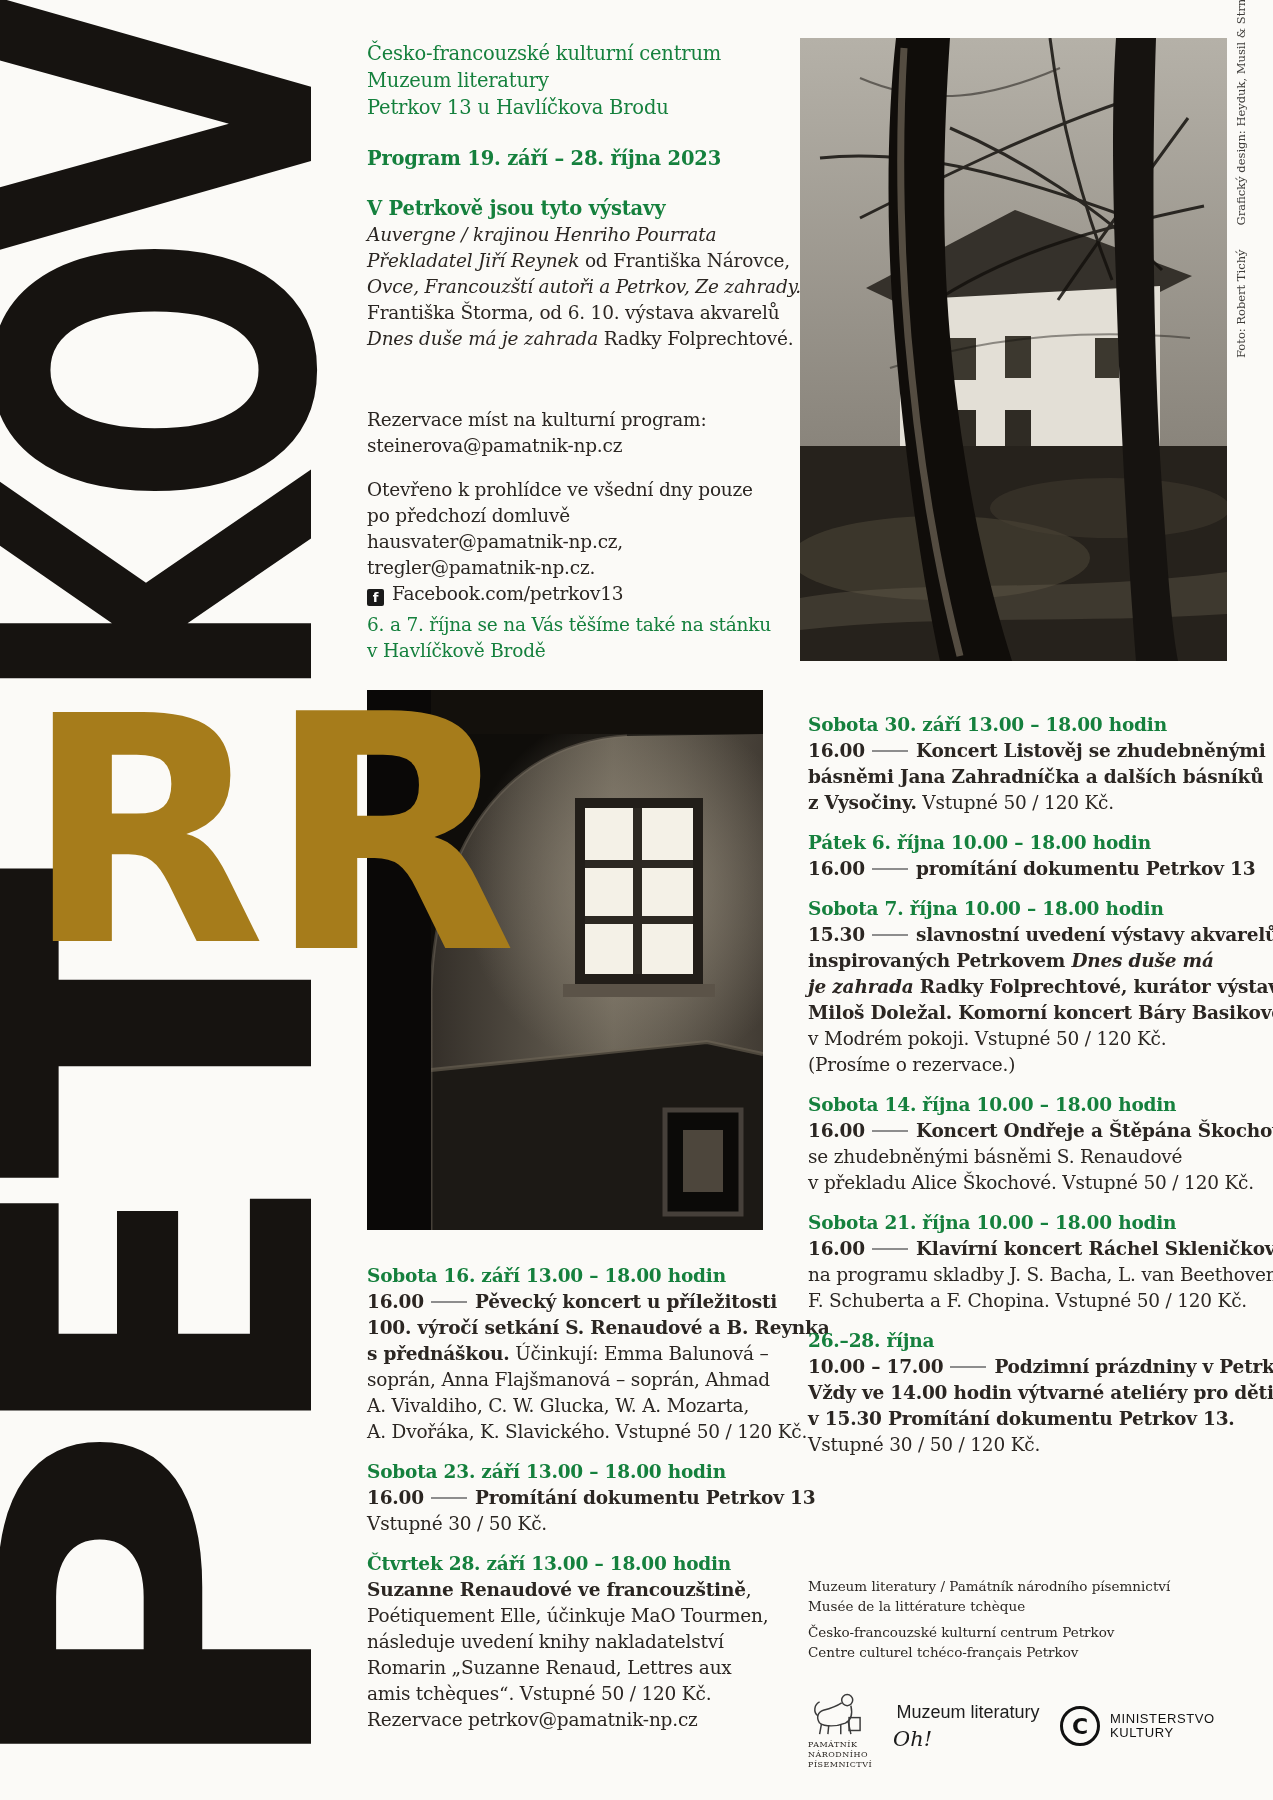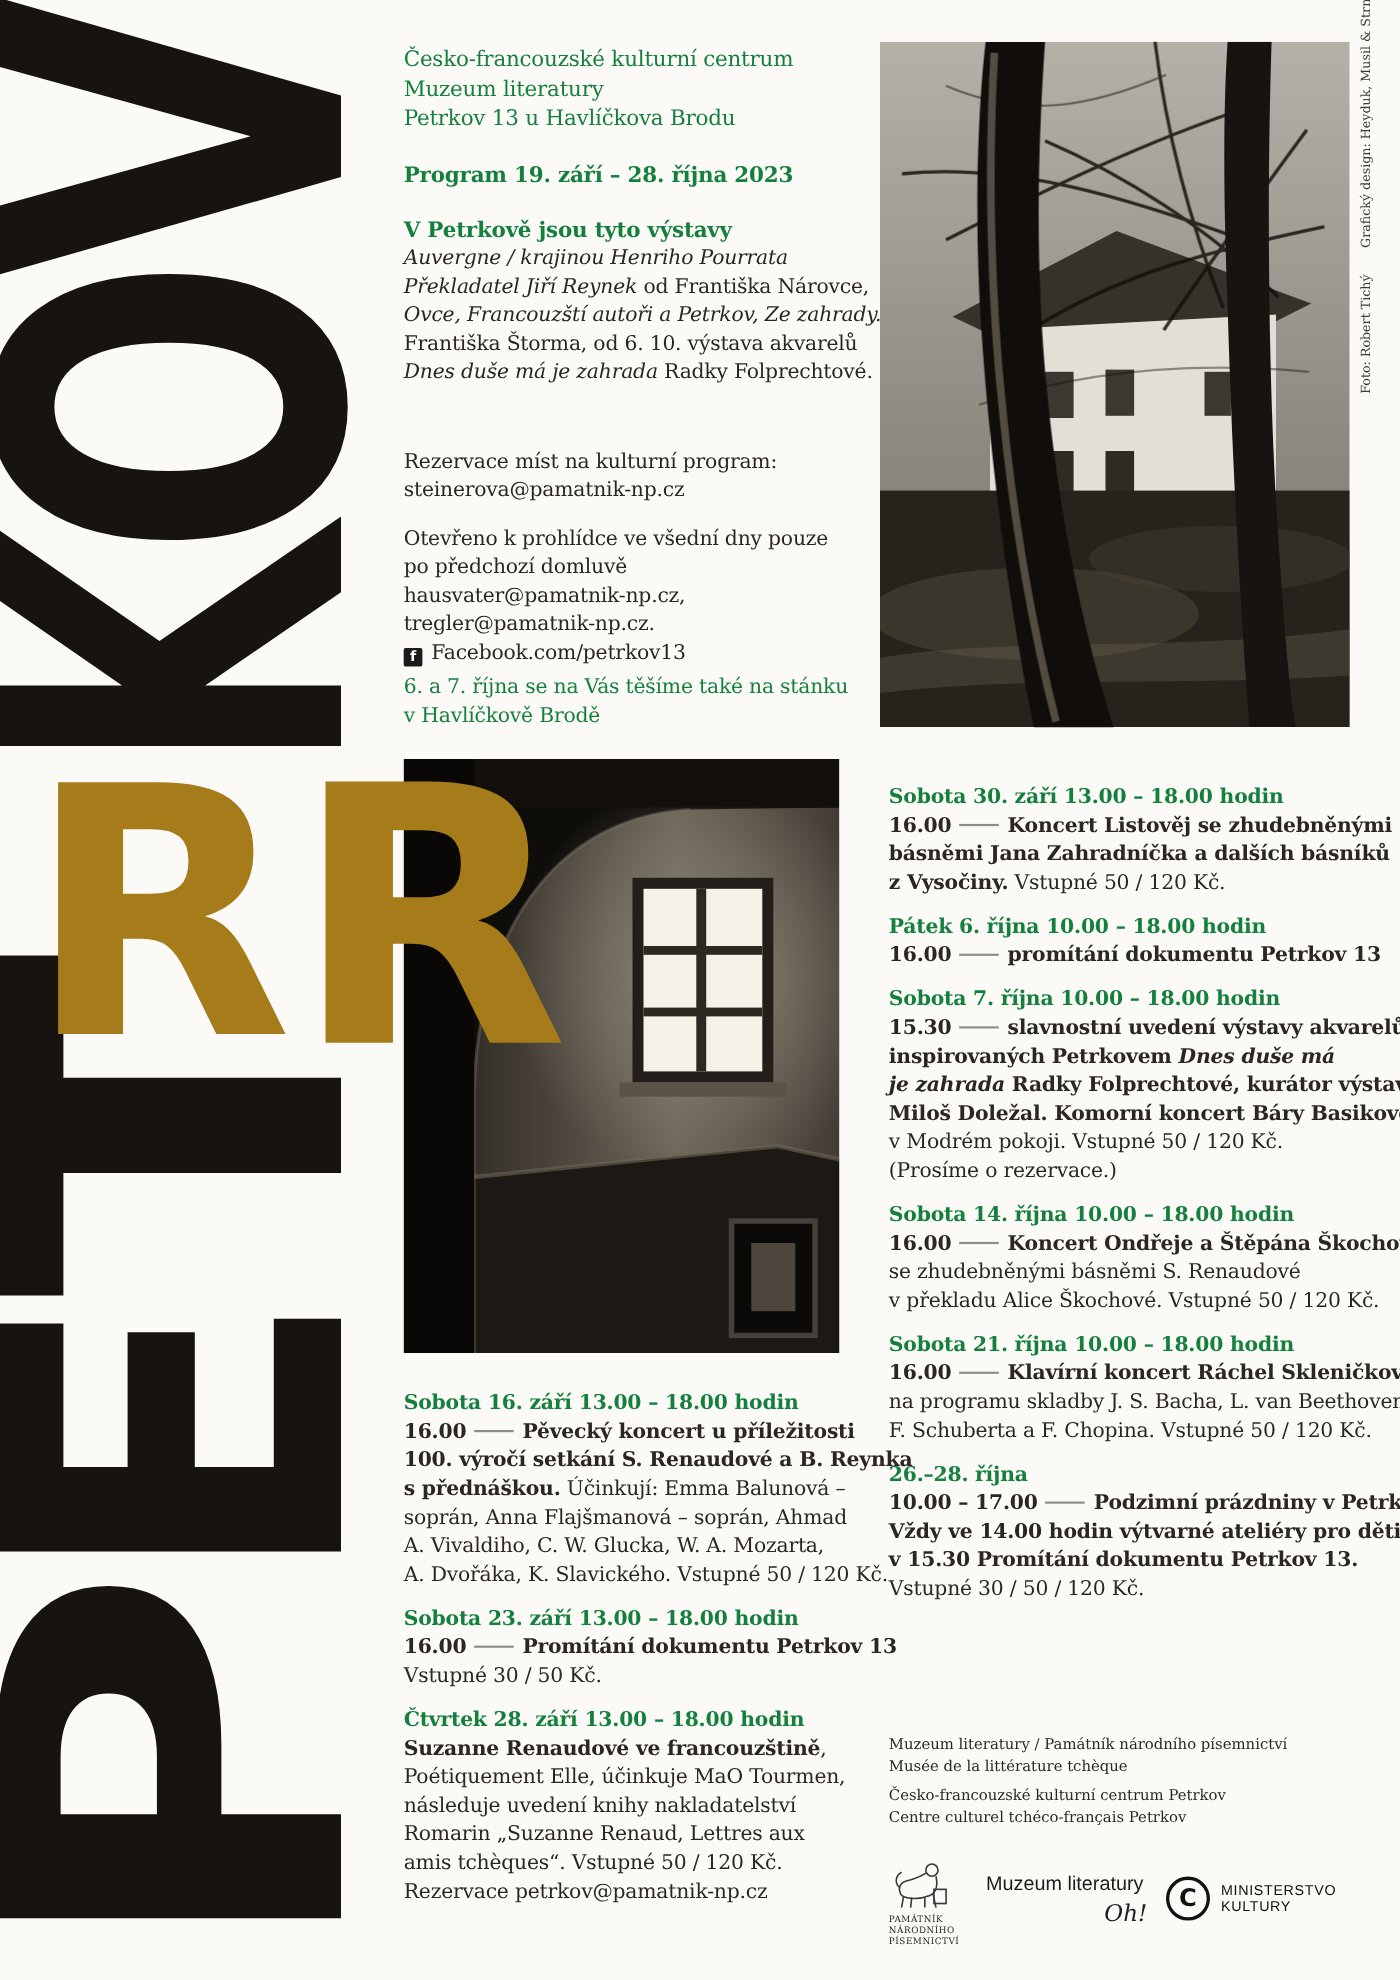--- a/index.html
+++ b/index.html
@@ -27,21 +27,21 @@
   .event{margin-bottom:14px;}
   .dash{display:inline-block;width:36px;border-top:2px solid #8d8d8d;margin:0 8px 0 7px;
         transform:translateY(-5px);}
   .fb-icon{display:inline-block;width:17px;height:17px;background:#1a1a1a;color:#fff;
            font-family:"DejaVu Sans",sans-serif;font-weight:700;font-size:13px;line-height:17px;
            text-align:center;border-radius:2px;margin-right:8px;transform:translateY(2px);}
   
   .foot-txt .ln{height:20px;line-height:20px;font-size:13.5px;font-weight:700;letter-spacing:0;}
   .logo-caption .ln{height:10px;line-height:10px;font-size:8px;letter-spacing:0.5px;font-weight:400;}
   .muzeum-title{font-family:"Liberation Sans",sans-serif;font-size:18px;font-weight:500;color:#1c1c1c;}
-  .muzeum-oh{font-style:italic;font-size:21px;text-align:right;margin-top:4px;color:#1c1c1c;}
+  .muzeum-oh{font-style:italic;font-size:21px;text-align:left;margin-top:4px;color:#1c1c1c;}
   .ministry{display:flex;align-items:center;gap:10px;}
   .ministry-ring{width:34px;height:34px;border:3px solid #111;border-radius:50%;
                  display:flex;align-items:center;justify-content:center;
                  font-family:"DejaVu Sans",sans-serif;font-weight:900;font-size:22px;color:#111;}
   .ministry-txt .ln{height:14px;line-height:14px;font-size:13px;font-weight:700;letter-spacing:0.6px;
                     font-family:"Liberation Sans",sans-serif;color:#111;}
   
   #credits{position:absolute;left:1234px;top:358px;transform:rotate(-90deg);transform-origin:0 0;
            white-space:nowrap;font-size:11.5px;color:#3d3b38;z-index:3;}
   #credits .gap{display:inline-block;width:24px;}

